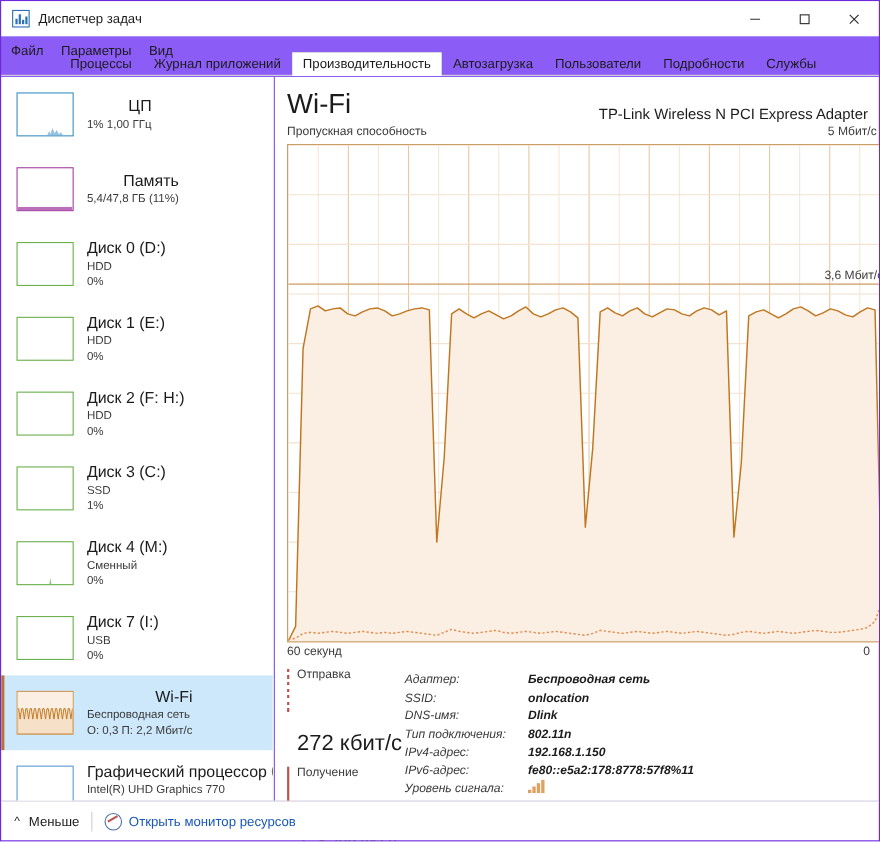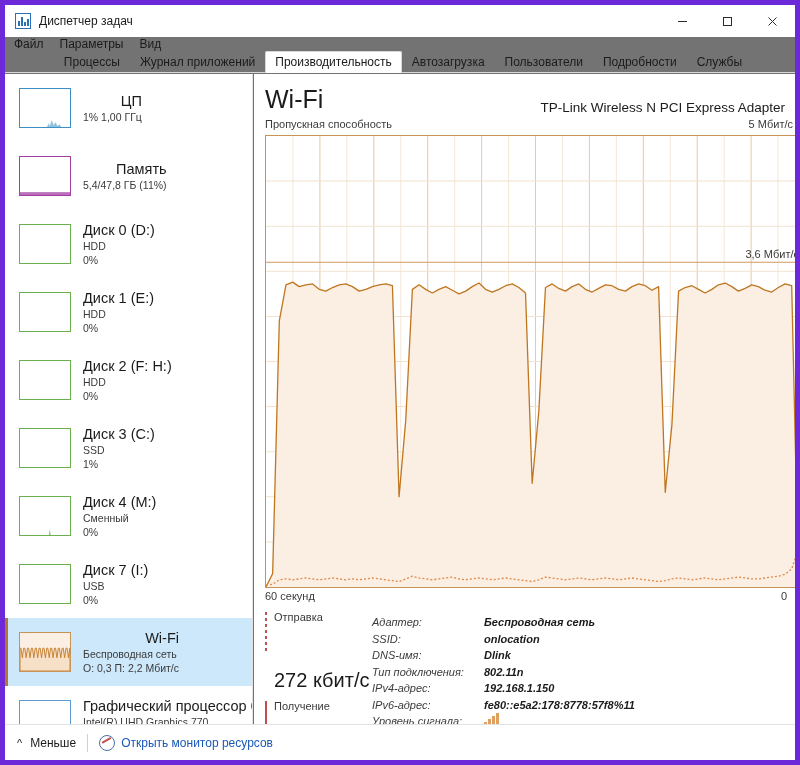--- a/index.html
+++ b/index.html
@@ -6,22 +6,22 @@
   html, body {
     margin: 0; padding: 0;
     width: 800px; height: 765px;
     background: #ffffff;
     font-family: "Liberation Sans", sans-serif;
     -webkit-font-smoothing: antialiased;
   }
   #app {
     position: relative;
     width: 800px; height: 765px;
-    background: #737373;
-    border: 5px solid #6d28d9;
+    background: #8b5cf6;
+    border: 1px solid #6d28d9;
     overflow: hidden;
   }
 
   
   .titlebar {
     position: absolute; top: 0; left: 0; right: 0; height: 32px;
     display: flex; align-items: center;
     background: #ffffff;
   }
   .app-icon {
@@ -40,21 +40,21 @@
   .wincontrols { position: absolute; right: 0; top: 0; height: 32px; display: flex; }
   .wc {
     width: 45px; height: 32px; display: flex; align-items: center; justify-content: center;
     color: #2b2b2b;
   }
   .wc svg { display: block; }
 
   
   .menubar {
     position: absolute; top: 32px; left: 0; right: 0; height: 20px;
-    display: flex; align-items: flex-start; padding-left: 9px; gap: 16px;
+    display: flex; align-items: flex-end; padding-left: 9px; gap: 16px;
   }
   .menuitem { font-size: 12px; color: #1b1b1b; }
 
   
   .tabstrip {
     position: absolute; top: 46px; left: 0; right: 0; height: 22px;
     display: flex; align-items: flex-end; padding-left: 6px;
     border-bottom: 1px solid #d7d7d7;
     justify-content: center;
   }

